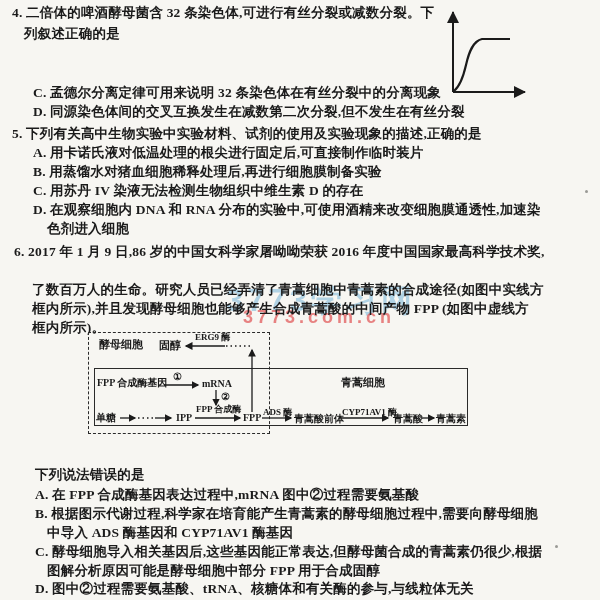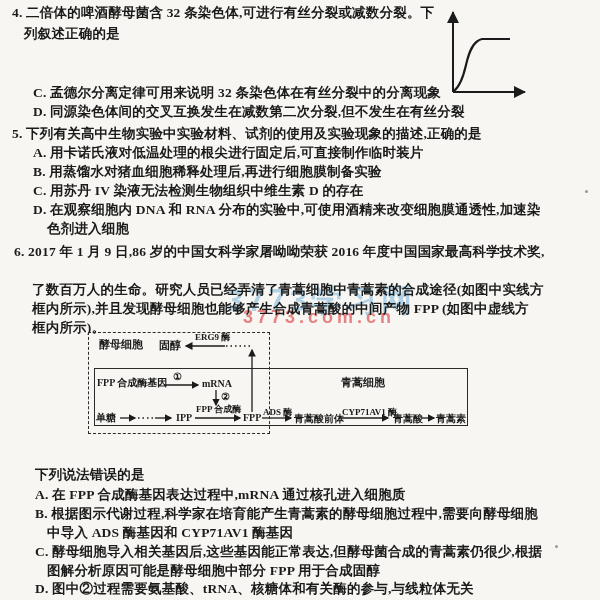--- a/index.html
+++ b/index.html
@@ -130,20 +130,20 @@
     <div class="dl" style="left:158px;top:82px">FPP</div>
     <div class="dl small" style="left:178px;top:76px">ADS 酶</div>
     <div class="dl" style="left:209px;top:83px">青蒿酸前体</div>
     <div class="dl small" style="left:257px;top:76px">CYP71AV1 酶</div>
     <div class="dl" style="left:308px;top:83px">青蒿酸</div>
     <div class="dl" style="left:351px;top:83px">青蒿素</div>
     <div class="dl big" style="left:256px;top:46px">青蒿细胞</div>
   </div>
 
   <div class="tl" style="left:35px;top:467px">下列说法错误的是</div>
-  <div class="tl" style="left:35px;top:487px">A. 在 FPP 合成酶基因表达过程中,mRNA 通过核孔进入细胞质</div>
+  <div class="tl" style="left:35px;top:487px">A. 在 FPP 合成酶基因表达过程中,mRNA 图中②过程需要氨基酸</div>
   <div class="tl" style="left:35px;top:506px">B. 根据图示代谢过程,科学家在培育能产生青蒿素的酵母细胞过程中,需要向酵母细胞</div>
   <div class="tl" style="left:47px;top:525px">中导入 ADS 酶基因和 CYP71AV1 酶基因</div>
   <div class="tl" style="left:35px;top:544px">C. 酵母细胞导入相关基因后,这些基因能正常表达,但酵母菌合成的青蒿素仍很少,根据</div>
   <div class="tl" style="left:35px;top:581px">D. 图中②过程需要氨基酸、tRNA、核糖体和有关酶的参与,与线粒体无关</div>
   <div class="tl" style="left:47px;top:563px">图解分析原因可能是酵母细胞中部分 FPP 用于合成固醇</div>
 
 </div>
 
 </body></html>

